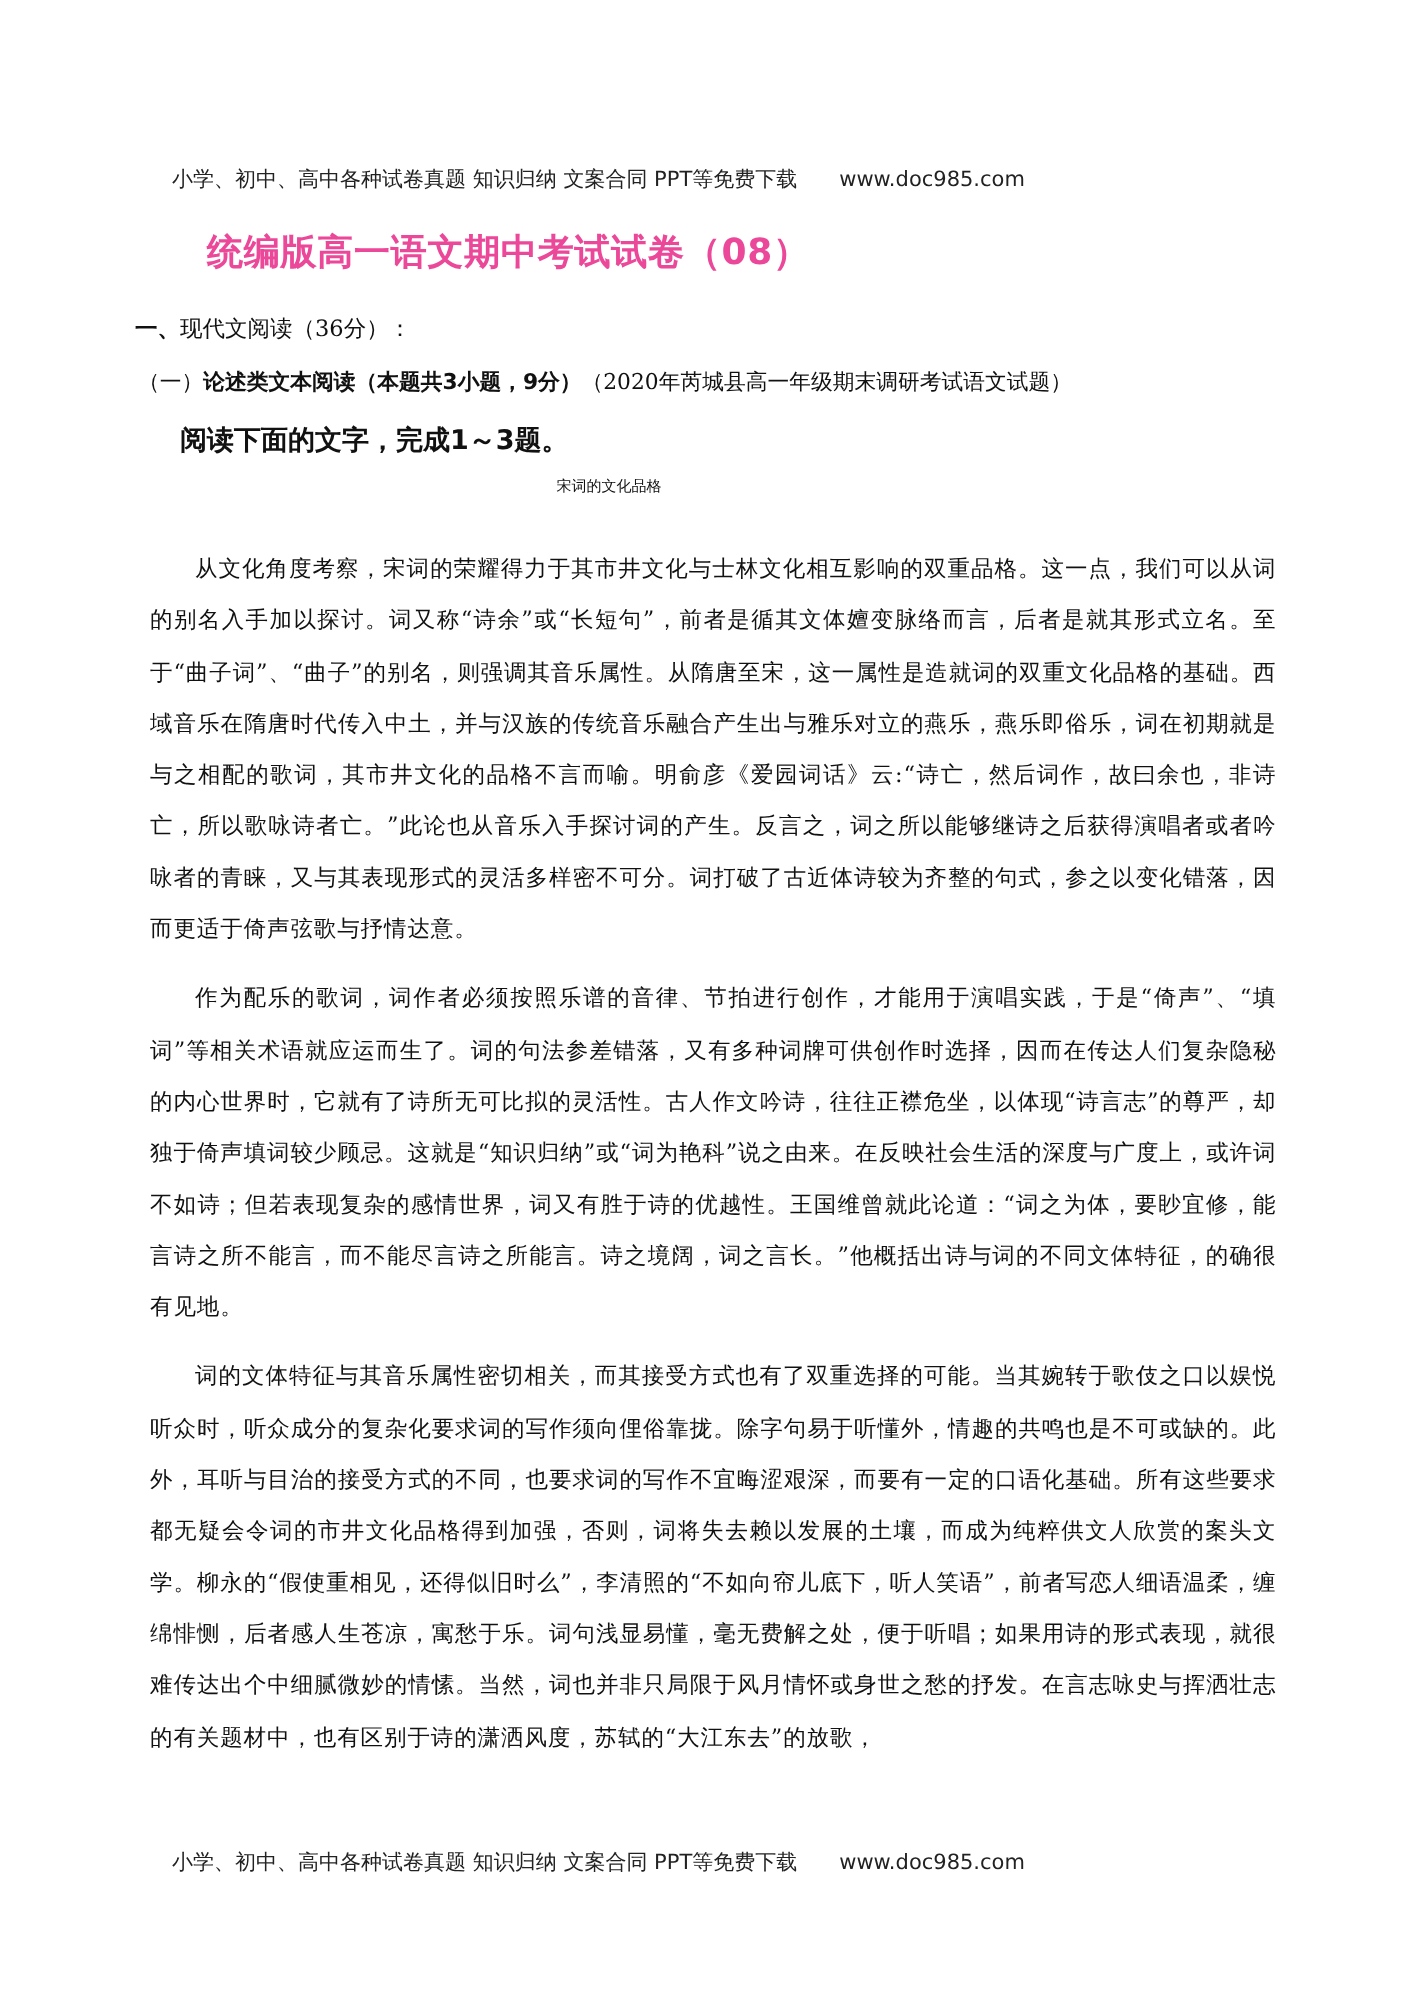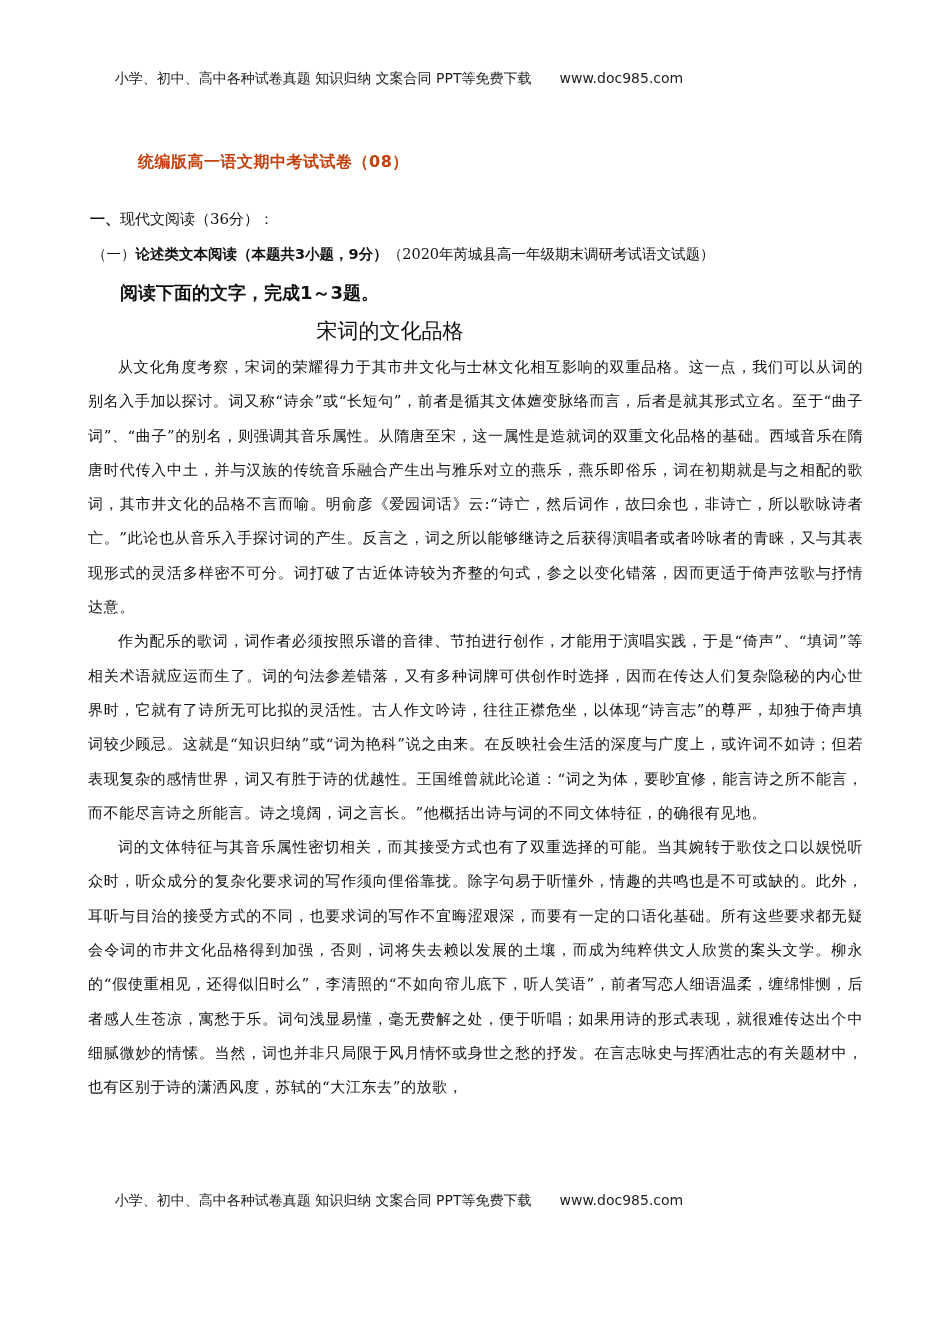--- a/index.html
+++ b/index.html
@@ -1,28 +1,28 @@
 <!DOCTYPE html>
 <html><head>
 <meta charset="utf-8">
 <style>
   html, body { margin:0; padding:0; background:#ffffff; }
   body { width:950px; height:1344px; position:relative; overflow:hidden;
          font-family:"DejaVu Serif", "Liberation Serif", serif; color:#111; }
-  .hdr { position:absolute; left:0; width:798px; text-align:center; font-family:"DejaVu Sans","Liberation Sans",sans-serif; font-size:14px; color:#222; }
+  .hdr { position:absolute; left:0; width:798px; text-align:center; font-family:"DejaVu Sans","Liberation Sans",sans-serif; font-size:14px; color:#222;margin-top:41px; }
   .hdr .url { margin-left:28px; }
-  .title { position:absolute; left:138px; top:152px; font-family:"DejaVu Sans","Liberation Sans",sans-serif; font-size:16px; font-weight:bold; color:#c2410c; letter-spacing:0.5px; }
+  .title { position:absolute; left:138px; top:152px; font-family:"DejaVu Sans","Liberation Sans",sans-serif; font-size:24px; font-weight:bold; color:#ec4899; letter-spacing:0.5px; }
   .sec1 { position:absolute; left:36px; top:210px; font-size:15px;text-align:right; }
   .sec1 .num { font-weight:bold; font-family:"DejaVu Sans",sans-serif; display:inline-block; width:84px; }
   .sub { position:absolute; left:92px; top:245px; font-size:14.5px; }
   .sub b { font-family:"DejaVu Sans",sans-serif; font-weight:bold; }
   .instr { position:absolute; left:120px; top:281px; font-size:18px; font-weight:bold; font-family:"DejaVu Sans",sans-serif; }
-  .ptitle { position:absolute; left:0; width:780px; top:317px; text-align:center; font-size:21px; padding-left:0; }
+  .ptitle { position:absolute; left:0; width:780px; top:317px; text-align:center; font-size:10px; padding-left:16px; }
   .article { position:absolute; left:88px; top:350px; width:775px; font-size:15px; line-height:34.3px; text-align:justify; letter-spacing:0.6px; }
-  .article p { margin:0; text-indent:2em; }
+  .article p { margin:12px; text-indent:2em; }
 </style>
 </head>
 <body>
 
 <div class="hdr" style="top:70px;">
   <span>小学、初中、高中各种试卷真题 知识归纳 文案合同 PPT等免费下载</span><span class="url">www.doc985.com</span>
 </div>
 
 <div class="title">统编版高一语文期中考试试卷（08）</div>
 

